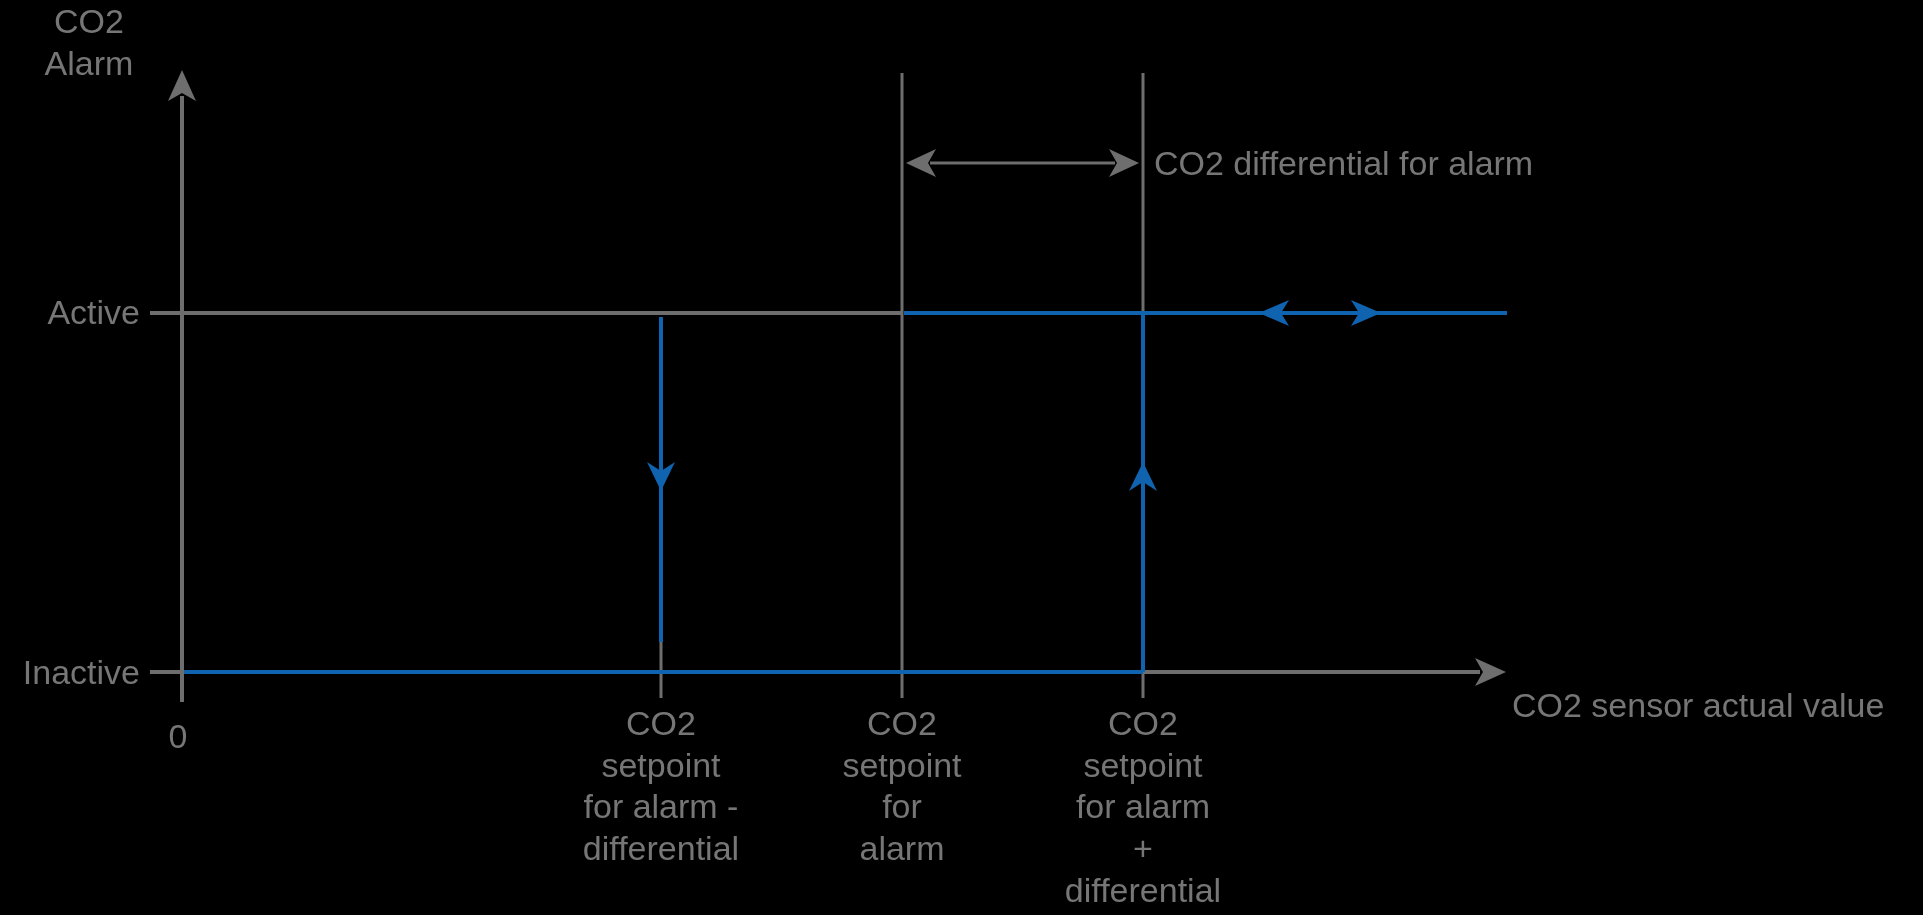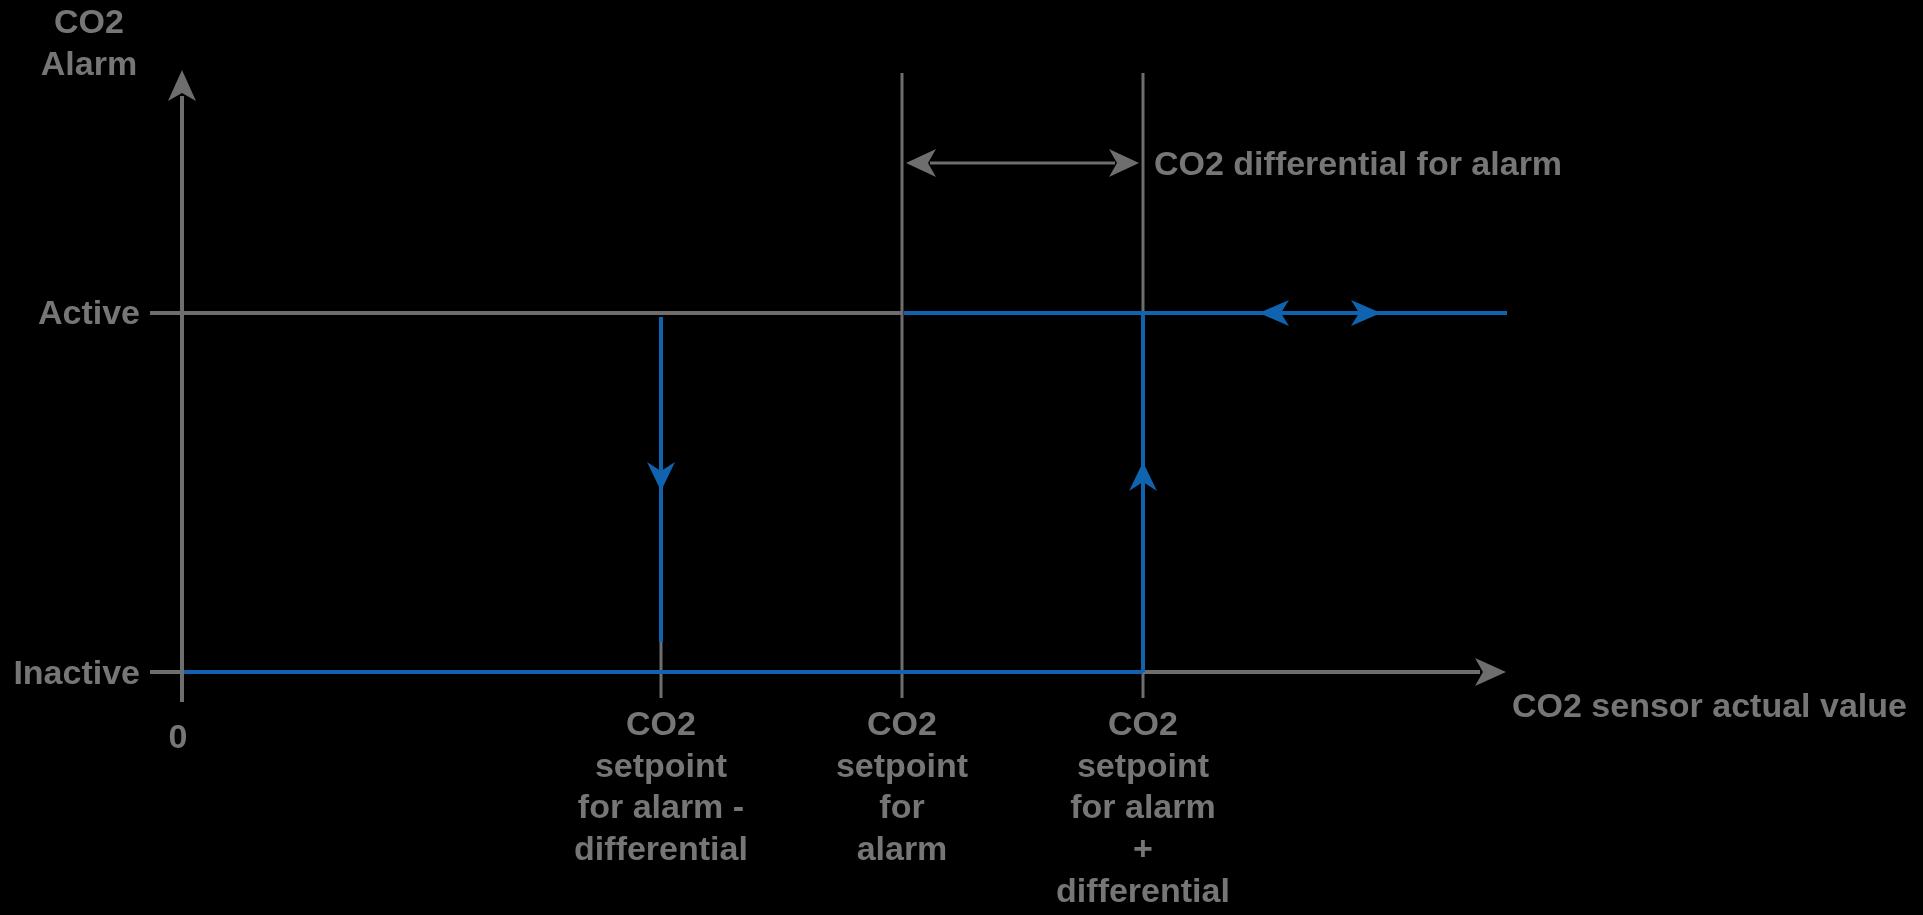--- a/index.html
+++ b/index.html
@@ -8,21 +8,20 @@
     background: var(--background, #000000);
     width: 1923px;
     height: 915px;
     overflow: hidden;
   }
   .canvas {
     position: relative;
     width: 1923px;
     height: 915px;
     background: var(--background, #000000);
-    font-weight: bold;
   }
   svg { display: block; }
   svg text {
     font-family: "Liberation Sans", sans-serif;
     font-size: 34px;
     fill: var(--text_gray, #767676);
   }
   .gline { stroke: var(--line_gray, #6e6e6e); fill: none; }
   .gfill { fill: var(--line_gray, #6e6e6e); stroke: none; }
   .bline { stroke: var(--accent_blue, #0f63af); fill: none; }

